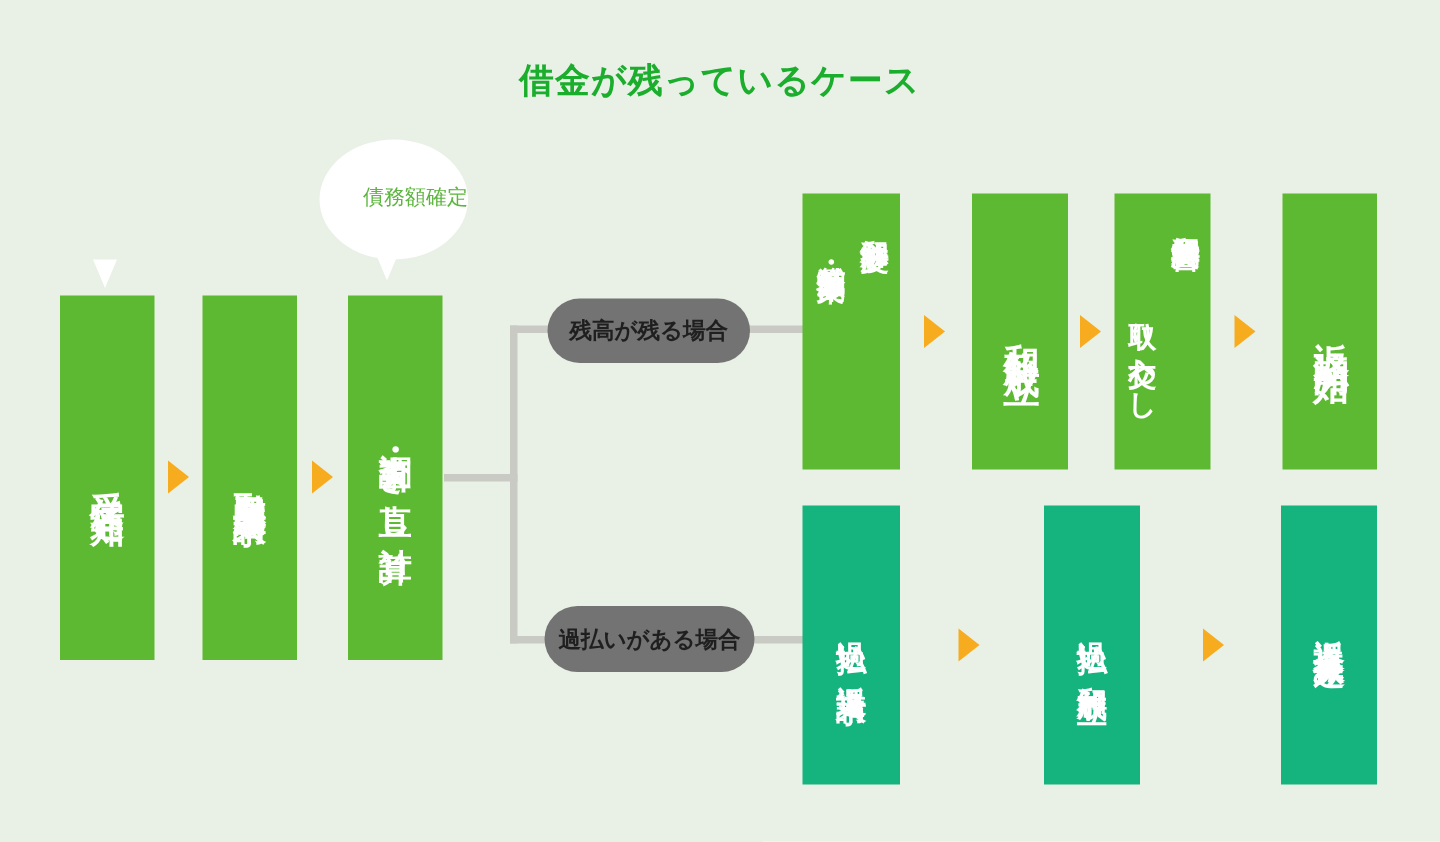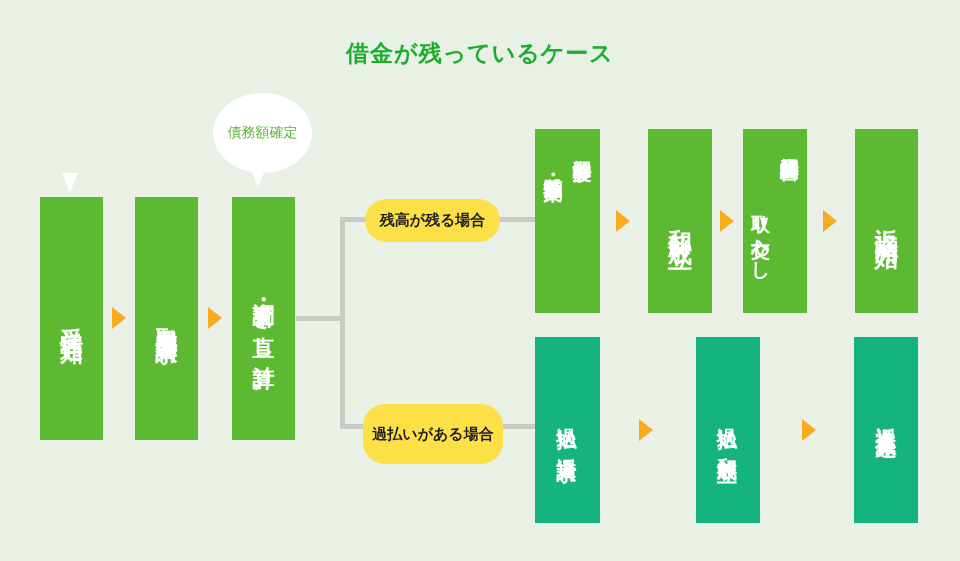--- a/index.html
+++ b/index.html
@@ -5,33 +5,33 @@
   html,body{margin:0;padding:0}
   .stage{position:relative;width:960px;height:561px;background:#e9f0e6;overflow:hidden;
          font-family:Liberation Serif, serif}
   .title{position:absolute;top:38px;left:0;width:100%;text-align:center;
          font-size:23px;font-weight:bold;color:#1bad2c;letter-spacing:1px}
   .bubble{position:absolute;background:#ffffff;border-radius:50%}
   .tail{position:absolute;width:0;height:0;border-left:8px solid transparent;
         border-right:8px solid transparent;border-top:19px solid #ffffff}
   .bubble-text{color:#5cb53e;font-size:14px;line-height:20px;white-space:pre-line}
   .b1-text{position:absolute;left:17px;top:18px}
-  .b2{display:flex;align-items:center;justify-content:center}
+  .b2{display:flex;align-items:center;justify-content:flex-end}
   .fbox{position:absolute;display:flex;align-items:center;justify-content:center}
   .green{background:#5cb931}
   .teal{background:#15b47f}
   .vlabel{writing-mode:vertical-rl;color:#ffffff;font-weight:bold}
   .vcols{display:flex;flex-direction:row-reverse;justify-content:center;
          align-items:flex-start;height:100%;gap:3px}
   .vcol{writing-mode:vertical-rl;color:#ffffff;font-weight:bold;font-size:19px;letter-spacing:1px}
   .small{font-size:13px}
   .line{position:absolute;background:#c9cac3}
   .arrow{position:absolute;width:0;height:0;border-left:14px solid #f7ab1e;
          border-top:11px solid transparent;border-bottom:11px solid transparent}
-  .pill{position:absolute;background:#fde047;border-radius:22px;z-index:2;
+  .pill{position:absolute;background:#737373;border-radius:22px;z-index:2;
         display:flex;align-items:center;justify-content:center;
         font-size:15px;font-weight:bold;color:#1f1f1f}
   .note{position:absolute;left:40px;top:466px;font-size:17px;font-weight:bold;
         line-height:30px;color:#3a8526;white-space:pre-line}
 </style>
 </head>
 <body>
 
 <div class="stage">
 
@@ -57,21 +57,21 @@
   <div class="fbox green" style="left:232px;top:197px;width:63px;height:243px">
     <span class="vlabel" style="font-size:22px;letter-spacing:2px">調査・引き直し計算</span>
   </div>
 
   <div class="line" style="left:296px;top:316px;width:49px;height:5px"></div>
   <div class="line" style="left:340px;top:217px;width:5px;height:212px"></div>
   <div class="line" style="left:340px;top:217px;width:197px;height:5px"></div>
   <div class="line" style="left:340px;top:424px;width:197px;height:5px"></div>
 
   <div class="pill" style="left:365px;top:199px;width:135px;height:43px">残高が残る場合</div>
-  <div class="pill" style="left:363px;top:404px;width:140px;height:60px">過払いがある場合</div>
+  <div class="pill" style="left:363px;top:404px;width:140px;height:44px">過払いがある場合</div>
 
   <div class="fbox green" style="left:535px;top:129px;width:65px;height:184px">
     <div class="vcols">
       <span class="vcol" style="padding-top:15px">和解交渉</span>
       <span class="vcol" style="padding-top:33px"><span>減額・分割案</span><span class="small">等</span></span>
     </div>
   </div>
   <div class="arrow" style="left:616px;top:210px"></div>
 
   <div class="fbox green" style="left:648px;top:129px;width:64px;height:184px">

